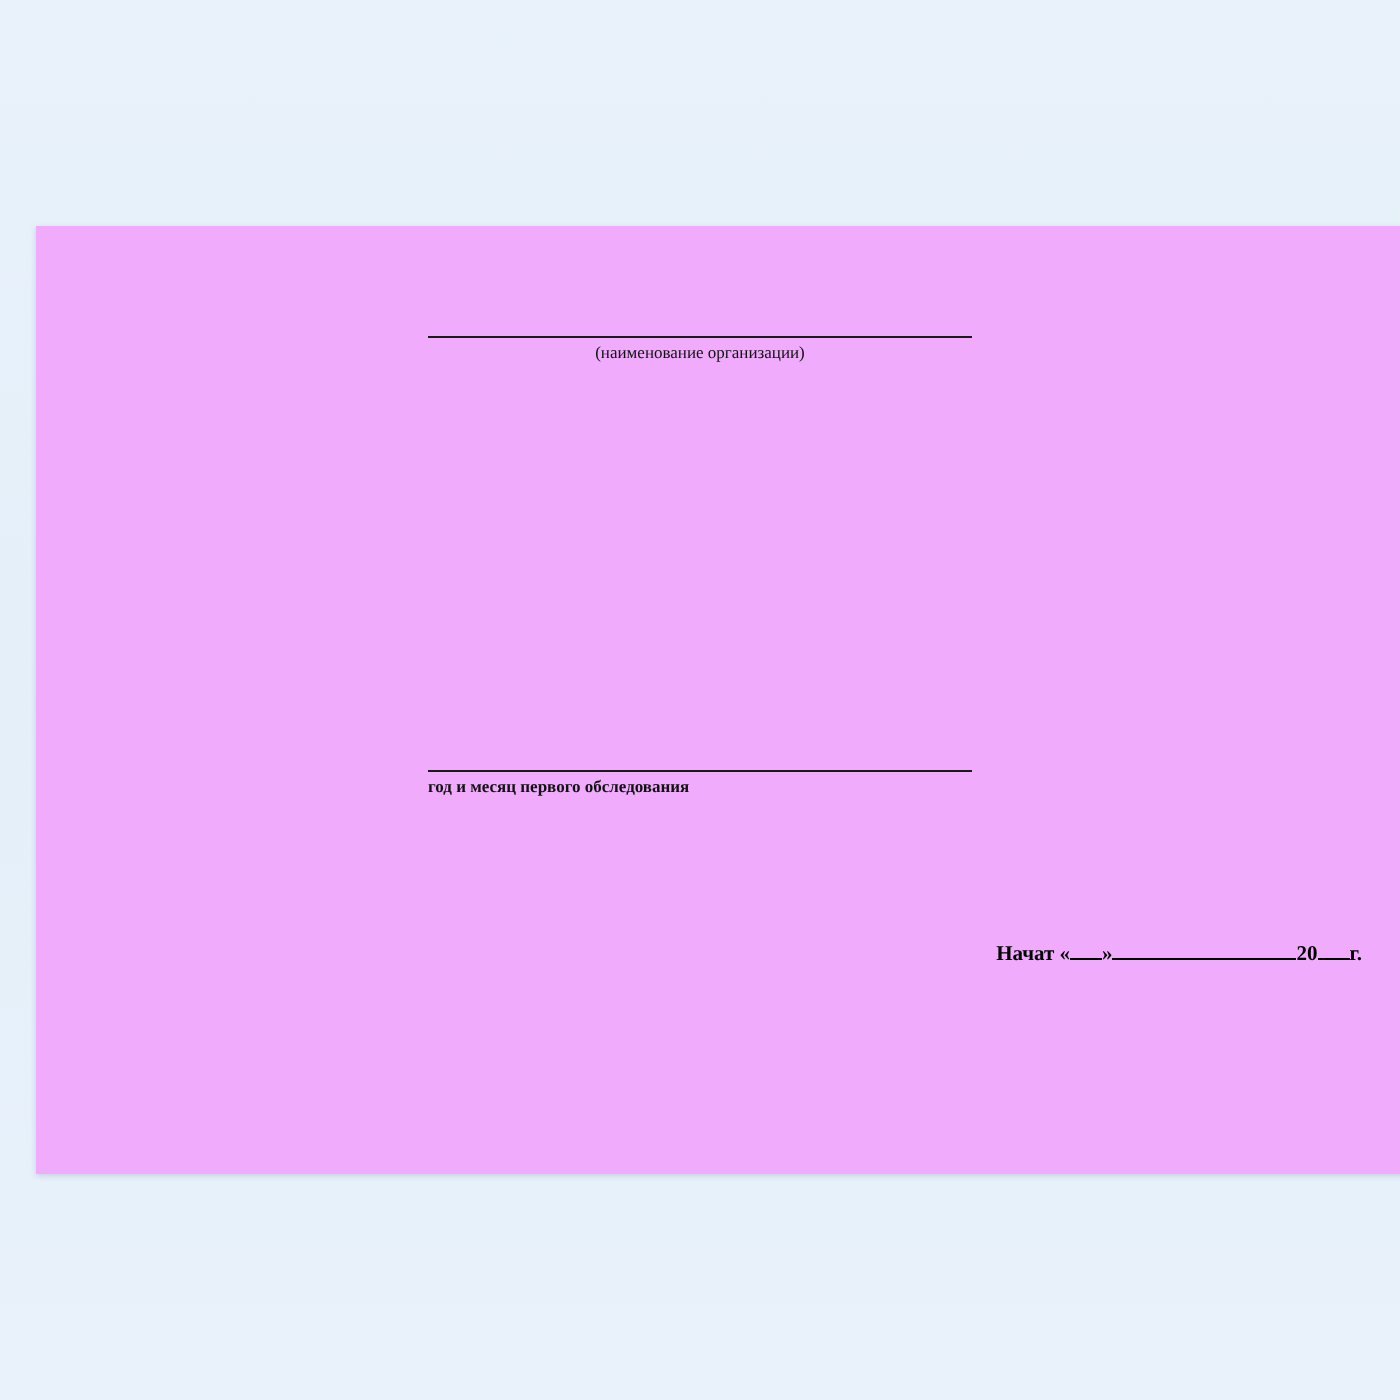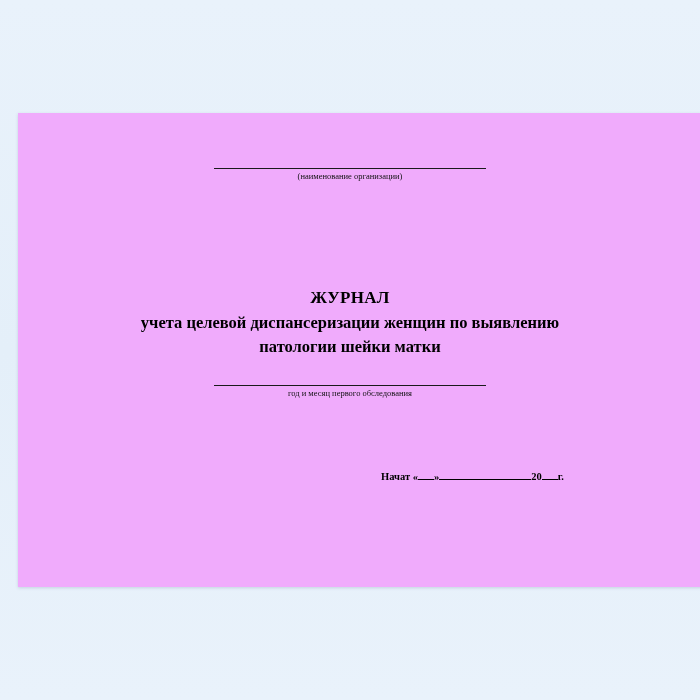--- a/index.html
+++ b/index.html
@@ -77,30 +77,31 @@
     line-height: 1.35;
     margin-top: 2px;
   }
 
   
   .first-exam-block {
     position: absolute;
     left: 196px;
     top: 272px;
     width: 272px;
-    text-align: center;
+    text-align: left;
+    font-weight: bold;
   }
 
   
   .signoff {
     position: absolute;
     right: 33px;
     top: 356px;
     width: 300px;
-    text-align: left;
+    text-align: right;
     font-size: 10.5px;
     font-weight: bold;
     color: #000;
   }
   .signoff-row {
     margin-bottom: 13px;
     white-space: nowrap;
   }
   .fill {
     display: inline-block;
@@ -117,25 +118,20 @@
 <div class="page-bg"></div>
 
 <div class="sheet">
   <div class="inner">
 
     <div class="org-block">
       <div class="rule"></div>
       <div class="caption">(наименование организации)</div>
     </div>
 
-    <div class="title-block">
-      <div class="title-main">ЖУРНАЛ</div>
-      <div class="title-sub">учета целевой диспансеризации женщин по выявлению</div>
-      <div class="title-sub">патологии шейки матки</div>
-    </div>
 
     <div class="first-exam-block">
       <div class="rule"></div>
       <div class="caption">год и месяц первого обследования</div>
     </div>
 
     <div class="signoff">
       <div class="signoff-row">
         <span>Начат «</span><span class="fill fill-short"></span><span>»</span><span class="fill fill-long"></span><span>20</span><span class="fill fill-short"></span><span>г.</span>
       </div>

